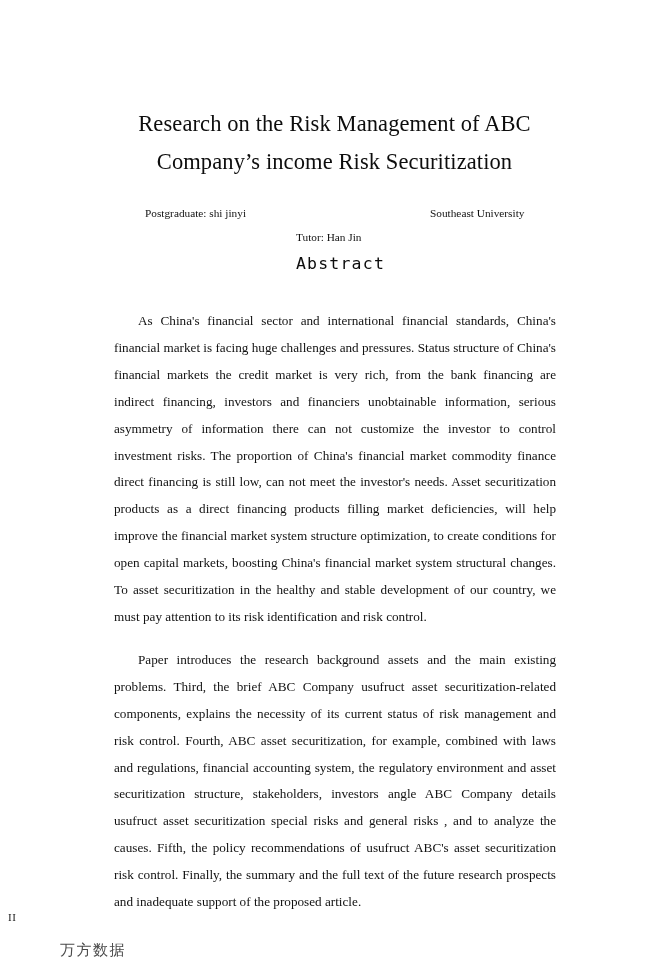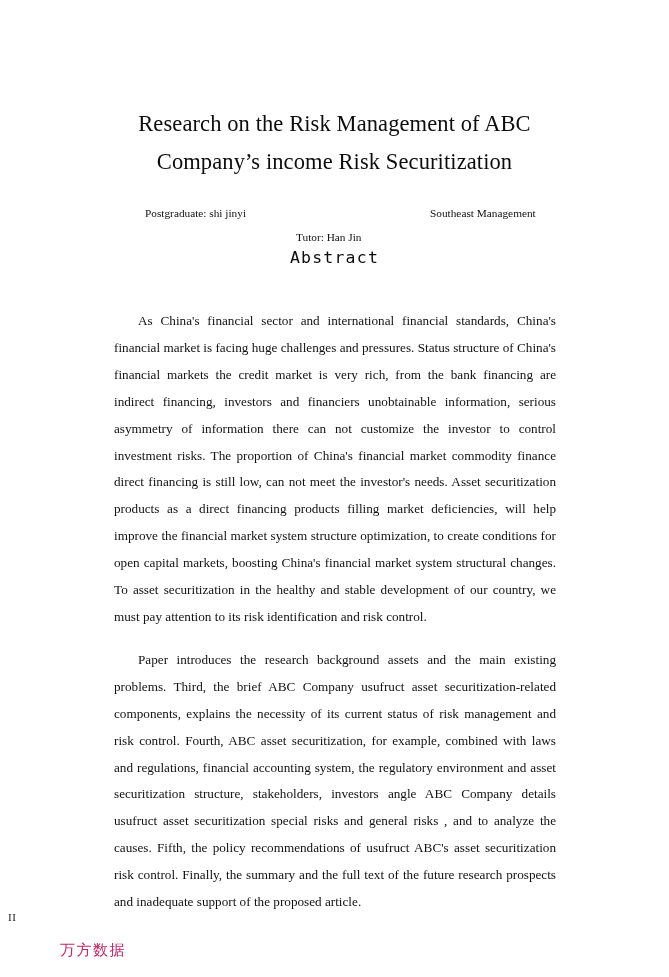--- a/index.html
+++ b/index.html
@@ -74,21 +74,21 @@
     left: 98px;
     top: 247px;
     width: 473px;
     text-align: center;
     font-family: "DejaVu Sans Mono", "Liberation Mono", monospace;
     font-size: 16.5px;
     line-height: 22px;
     font-weight: 400;
     letter-spacing: 1.2px;
     color: #0d0d0d;
-    margin: 0;
+    margin: 6px;
   }
 
   
   .body-text {
     position: absolute;
     left: 98px;
     top: 292px;
     width: 474px;
     font-size: 13.2px;
     line-height: 26.9px;
@@ -141,27 +141,27 @@
   <div class="title-block">
     <h1 class="doc-title">
       <span class="tline">Research on the Risk Management of ABC</span>
       <span class="tline">Company’s income Risk Securitization</span>
     </h1>
   </div>
 
   <div class="meta-row">
     <span class="meta-item m0">Postgraduate: shi jinyi</span>
     <span class="meta-item m1">Tutor: Han Jin</span>
-    <span class="meta-item m2">Southeast Management</span>
+    <span class="meta-item m2">Southeast University</span>
   </div>
 
   <h2 class="abstract-heading">Abstract</h2>
 
   <div class="body-text">
     <p>As China's financial sector and international financial standards, China's financial market is facing huge challenges and pressures. Status structure of China's financial markets the credit market is very rich, from the bank financing are indirect financing, investors and financiers unobtainable information, serious asymmetry of information there can not customize the investor to control investment risks. The proportion of China's financial market commodity finance direct financing is still low, can not meet the investor's needs. Asset securitization products as a direct financing products filling market deficiencies, will help improve the financial market system structure optimization, to create conditions for open capital markets, boosting China's financial market system structural changes. To asset securitization in the healthy and stable development of our country, we must pay attention to its risk identification and risk control.</p>
     <p>Paper introduces the research background assets and the main existing problems. Third, the brief ABC Company usufruct asset securitization-related components, explains the necessity of its current status of risk management and risk control. Fourth, ABC asset securitization, for example, combined with laws and regulations, financial accounting system, the regulatory environment and asset securitization structure, stakeholders, investors angle ABC Company details usufruct asset securitization special risks and general risks , and to analyze the causes. Fifth, the policy recommendations of usufruct ABC's asset securitization risk control. Finally, the summary and the full text of the future research prospects and inadequate support of the proposed article.</p>
   </div>
 
   <div class="page-number">II</div>
 
-  <div class="watermark" style="color: #be185d;">万方数据</div>
+  <div class="watermark" style="color: #404040;">万方数据</div>
 
 </div>
 
 </body></html>

